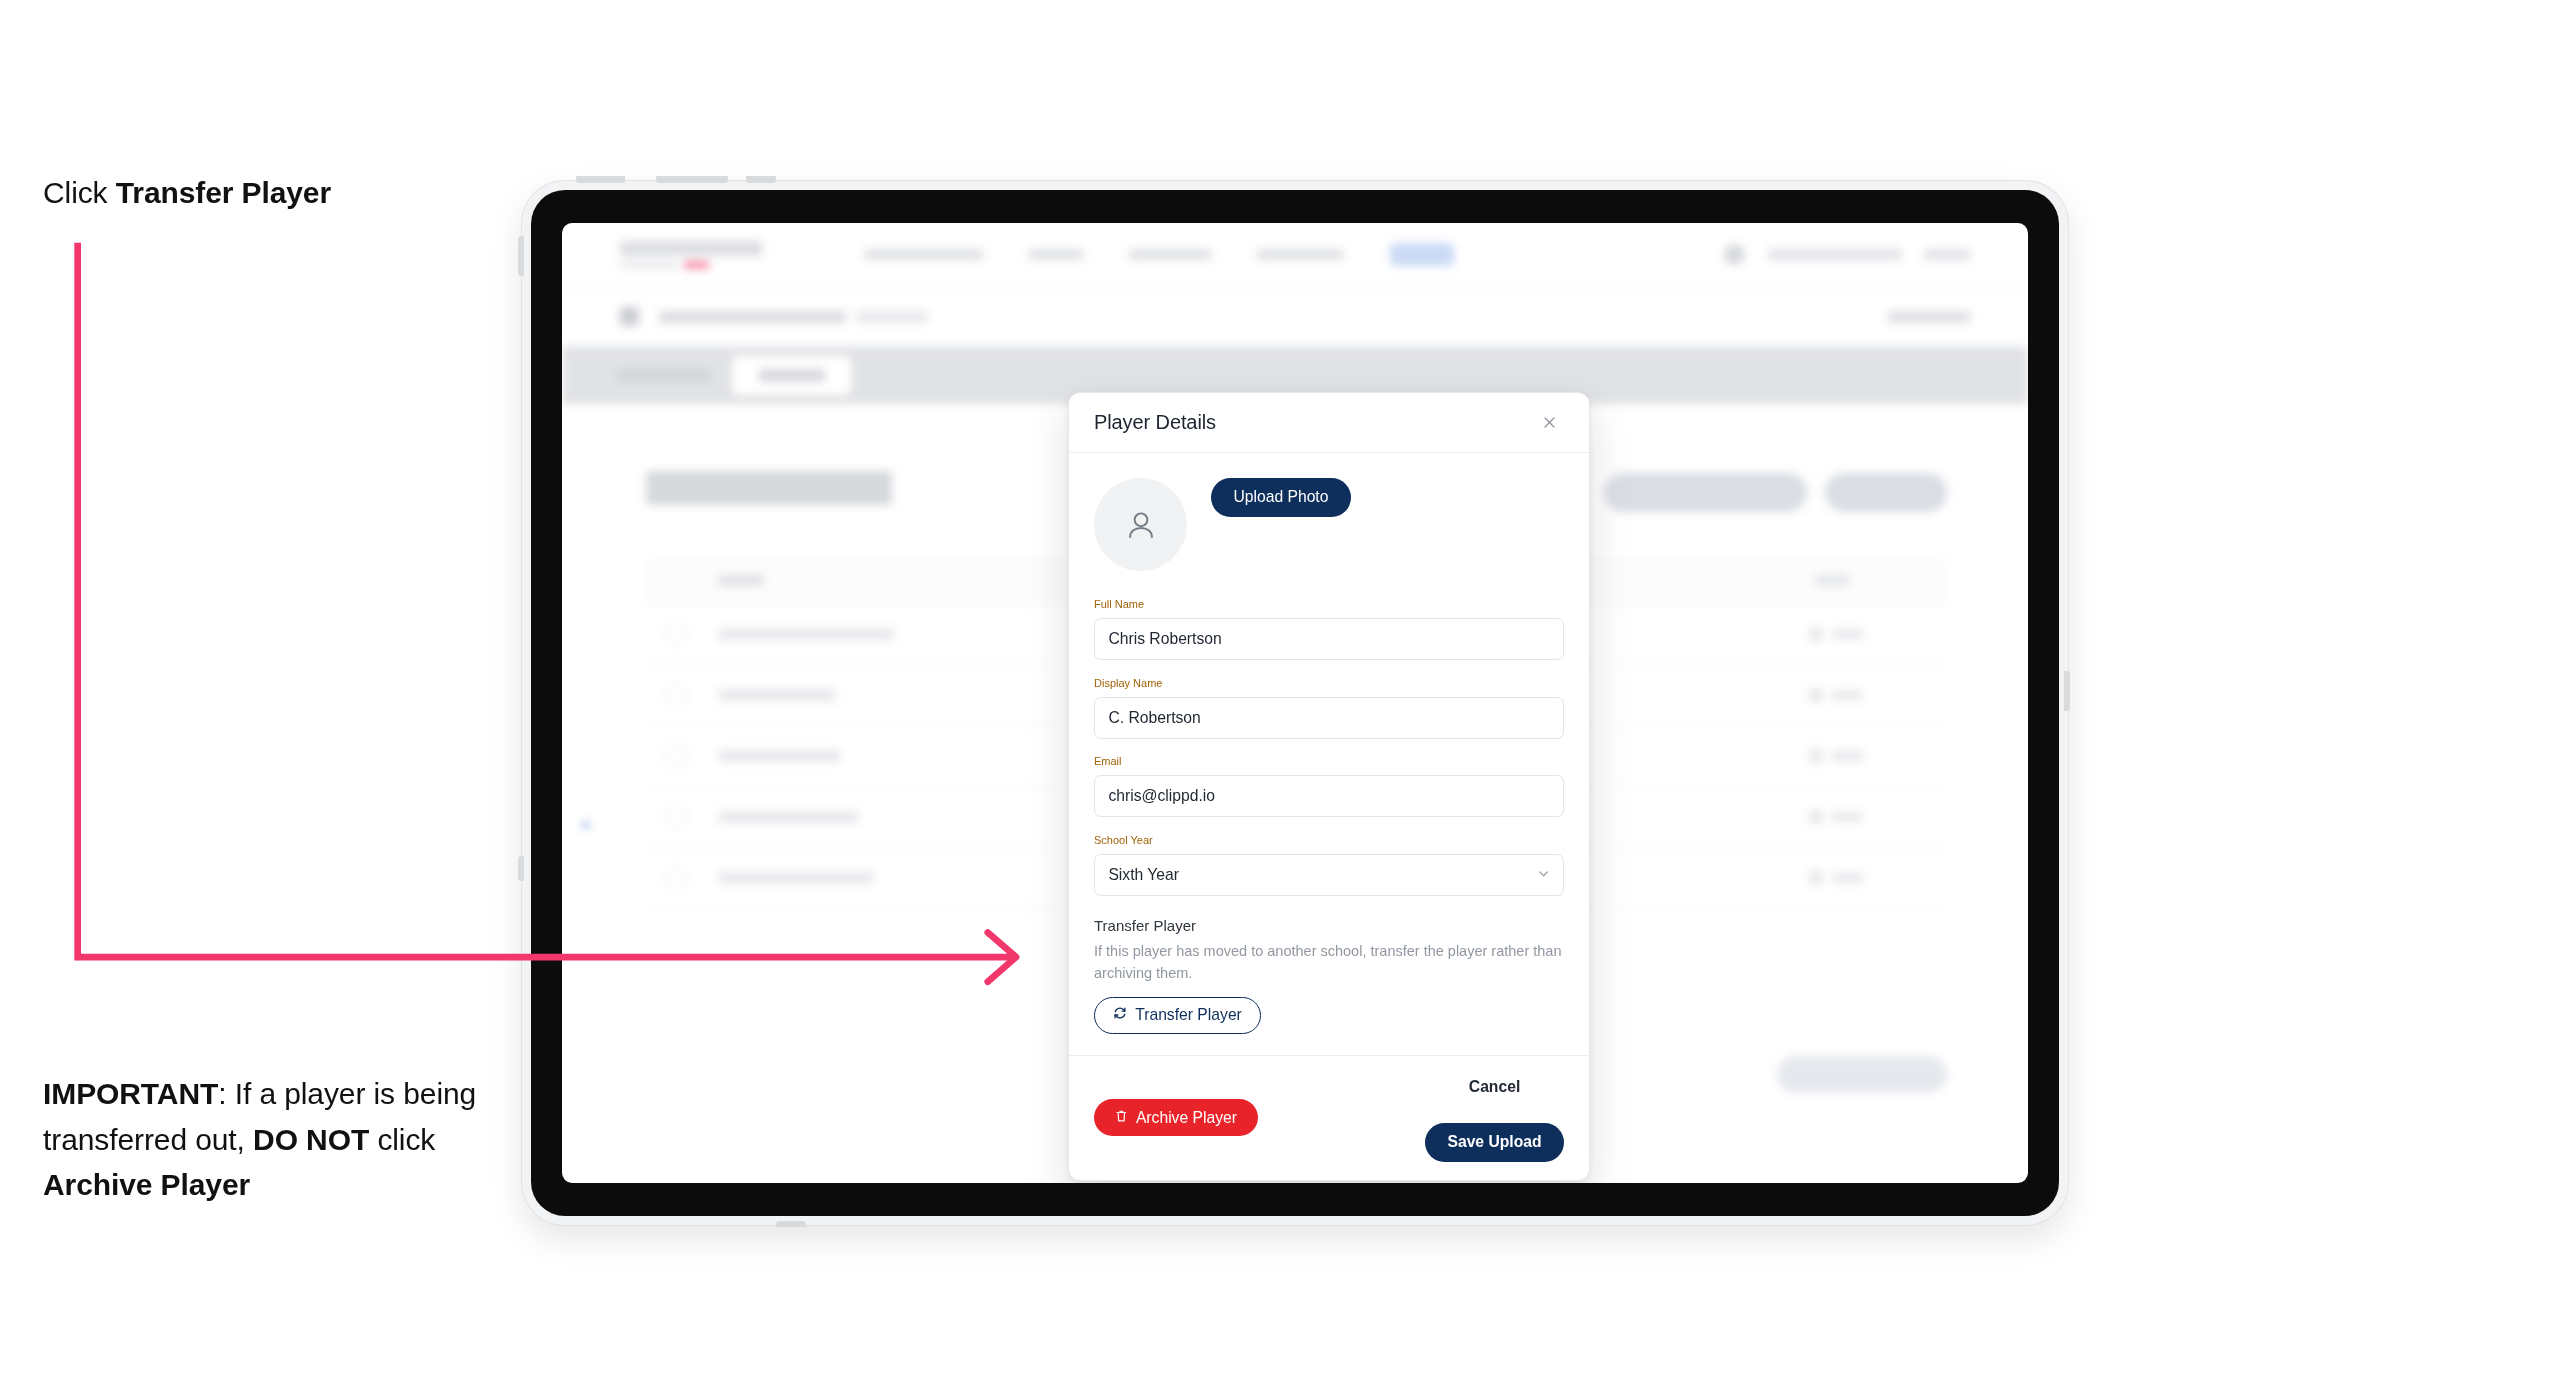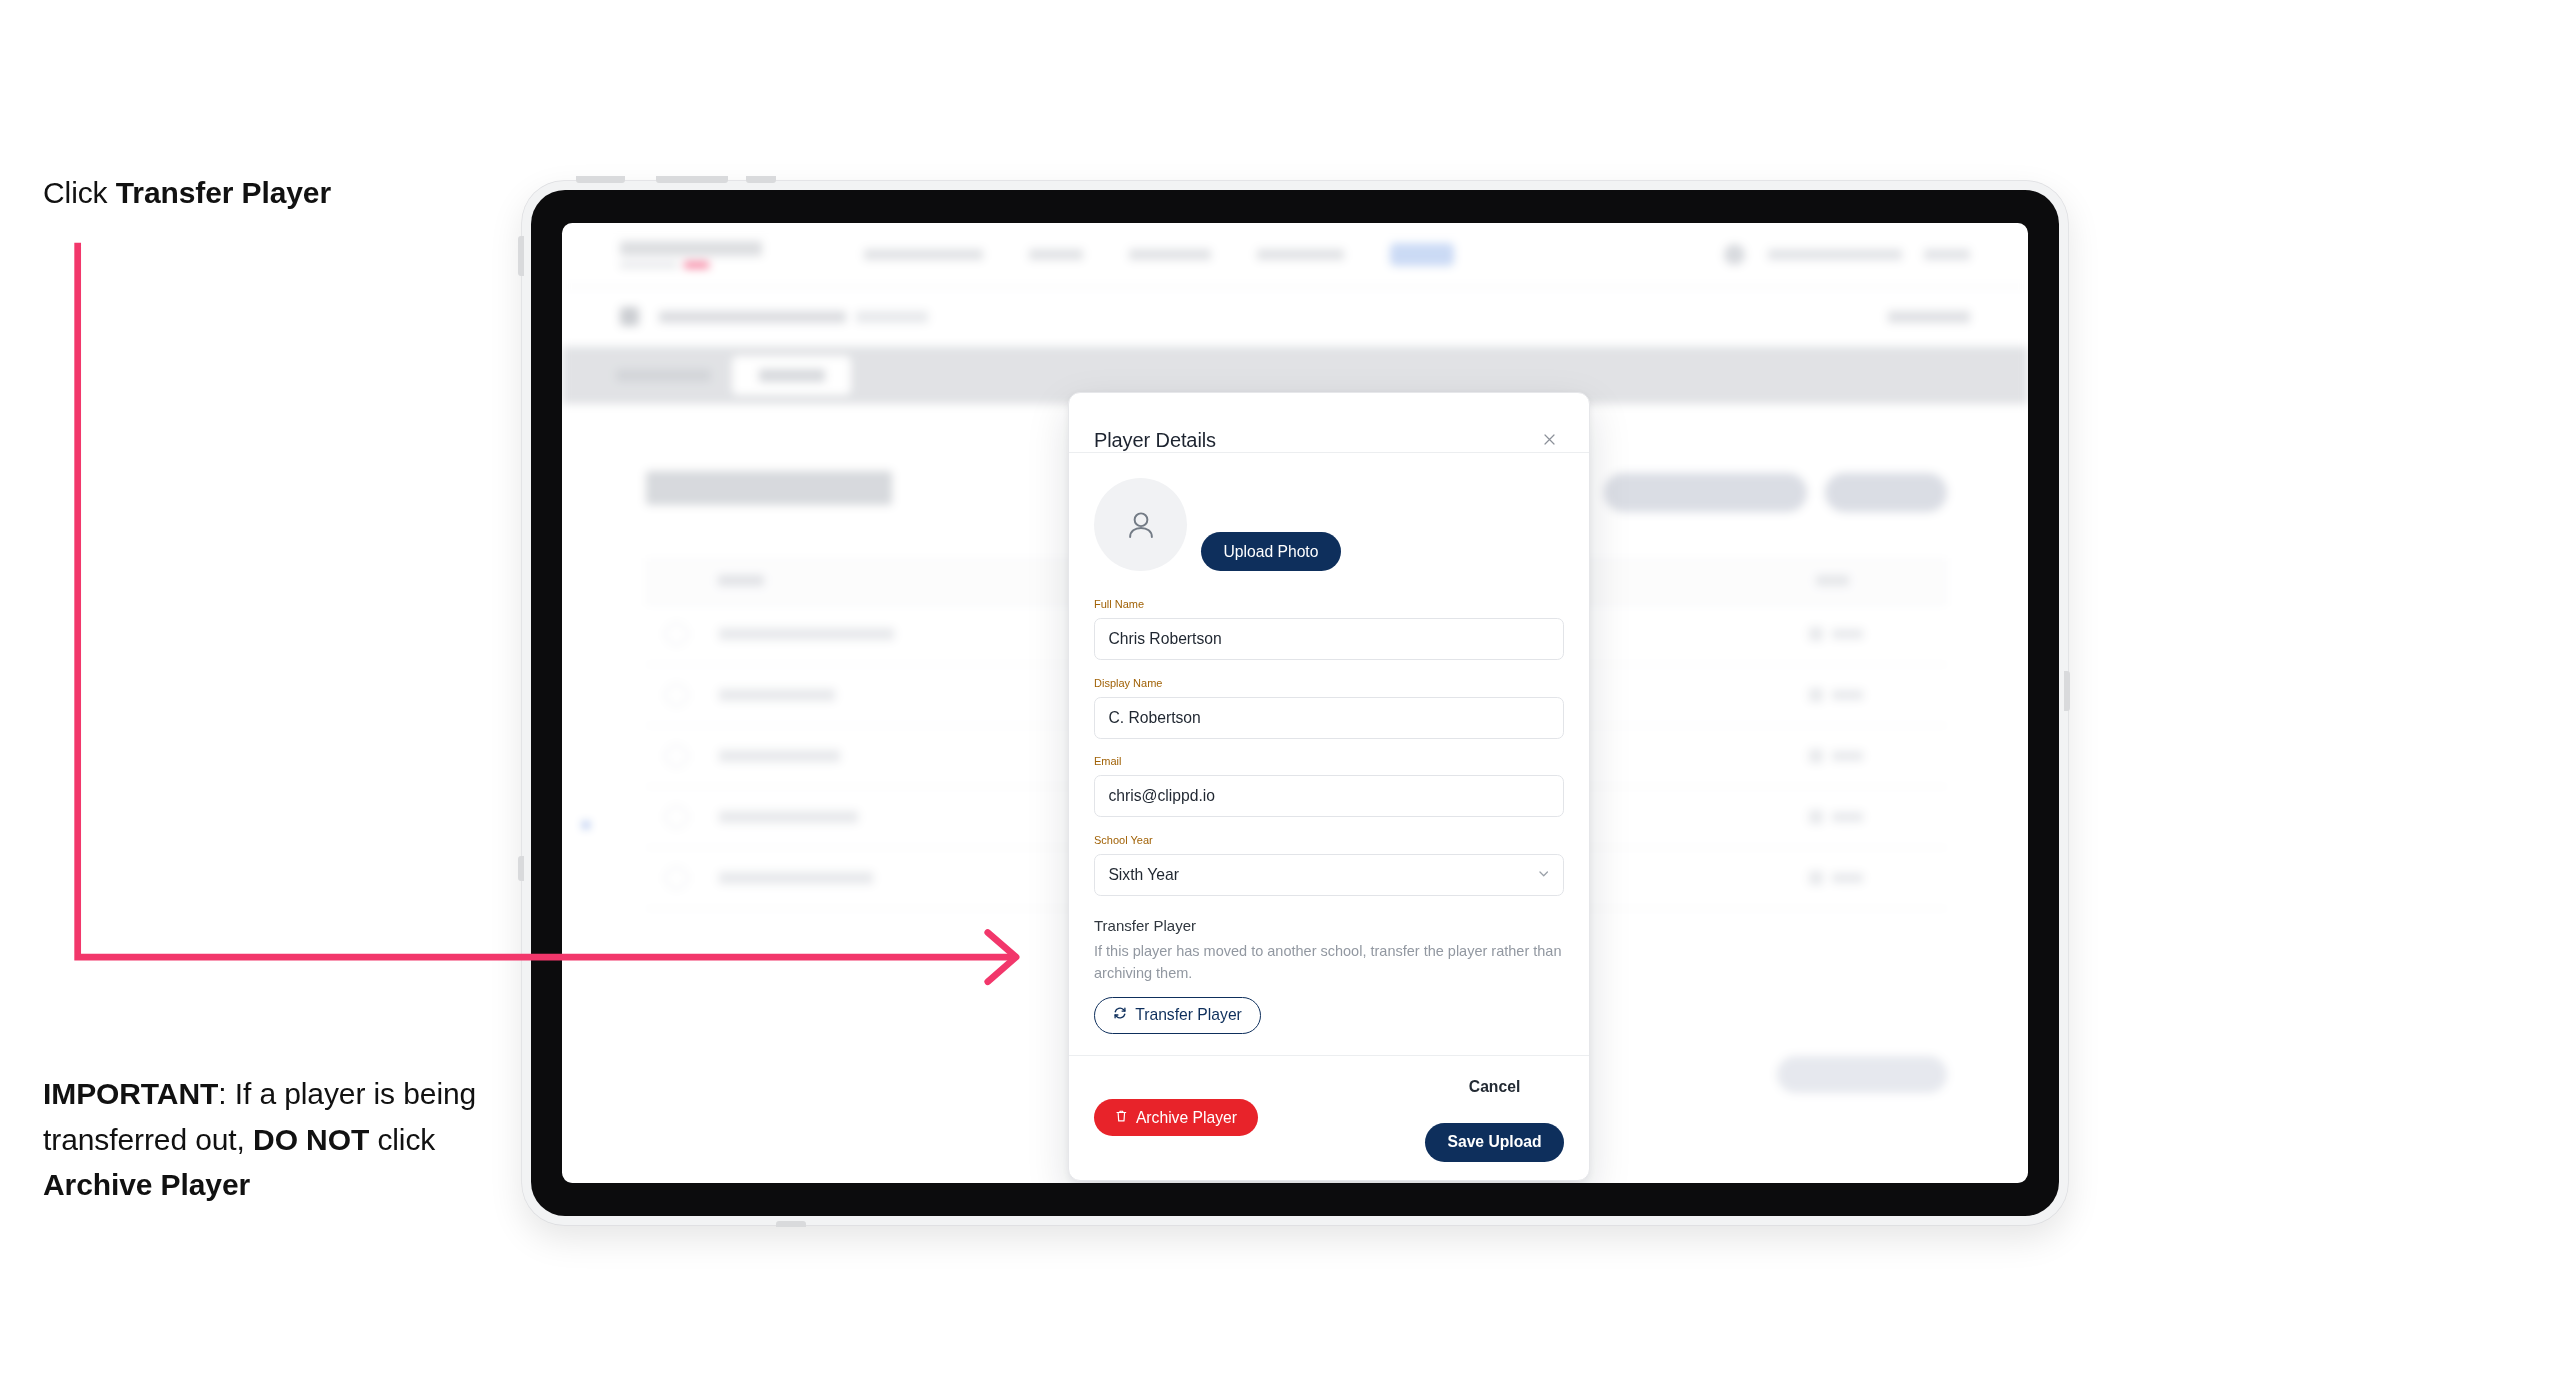--- a/index.html
+++ b/index.html
@@ -156,33 +156,33 @@
     position: absolute;
     left: 506px; top: 169px;
     width: 522px;
     background: #ffffff;
     border: 0.7px solid #e6e7ea;
     border-radius: 12px;
     box-shadow: 0 16.4px 43px rgba(17,24,39,0.13), 0 2.2px 7.5px rgba(17,24,39,0.06);
     overflow: hidden;
   }
   .modal-header {
-    height: 60px; display: flex; align-items: flex-end;
+    height: 60px; display: flex; align-items: center;
     padding: 0 27px 0 25px;
     border-bottom: 0.7px solid #eceef0;
   }
   .modal-title { font-size: 20px; color: #1d2430; letter-spacing: -0.1px; }
   .modal-close {
     margin-left: auto; width: 25px; height: 25px;
     display: flex; align-items: center; justify-content: center;
     color: #8b9099; cursor: pointer;
   }
   .modal-body { padding: 25px 25px 21px 25px; }
 
-  .photo-row { display: flex; align-items: flex-end; gap: 14px; margin-bottom: 27px; }
+  .photo-row { display: flex; align-items: flex-start; gap: 24px; margin-bottom: 27px; }
   .avatar {
     width: 93px; height: 93px; border-radius: 50%;
     background: #f1f2f4;
     display: flex; align-items: center; justify-content: center;
     flex: 0 0 auto;
   }
   .upload-btn {
     background: #0e2f5c;
     color: #ffffff;
     font-size: 15.7px;

